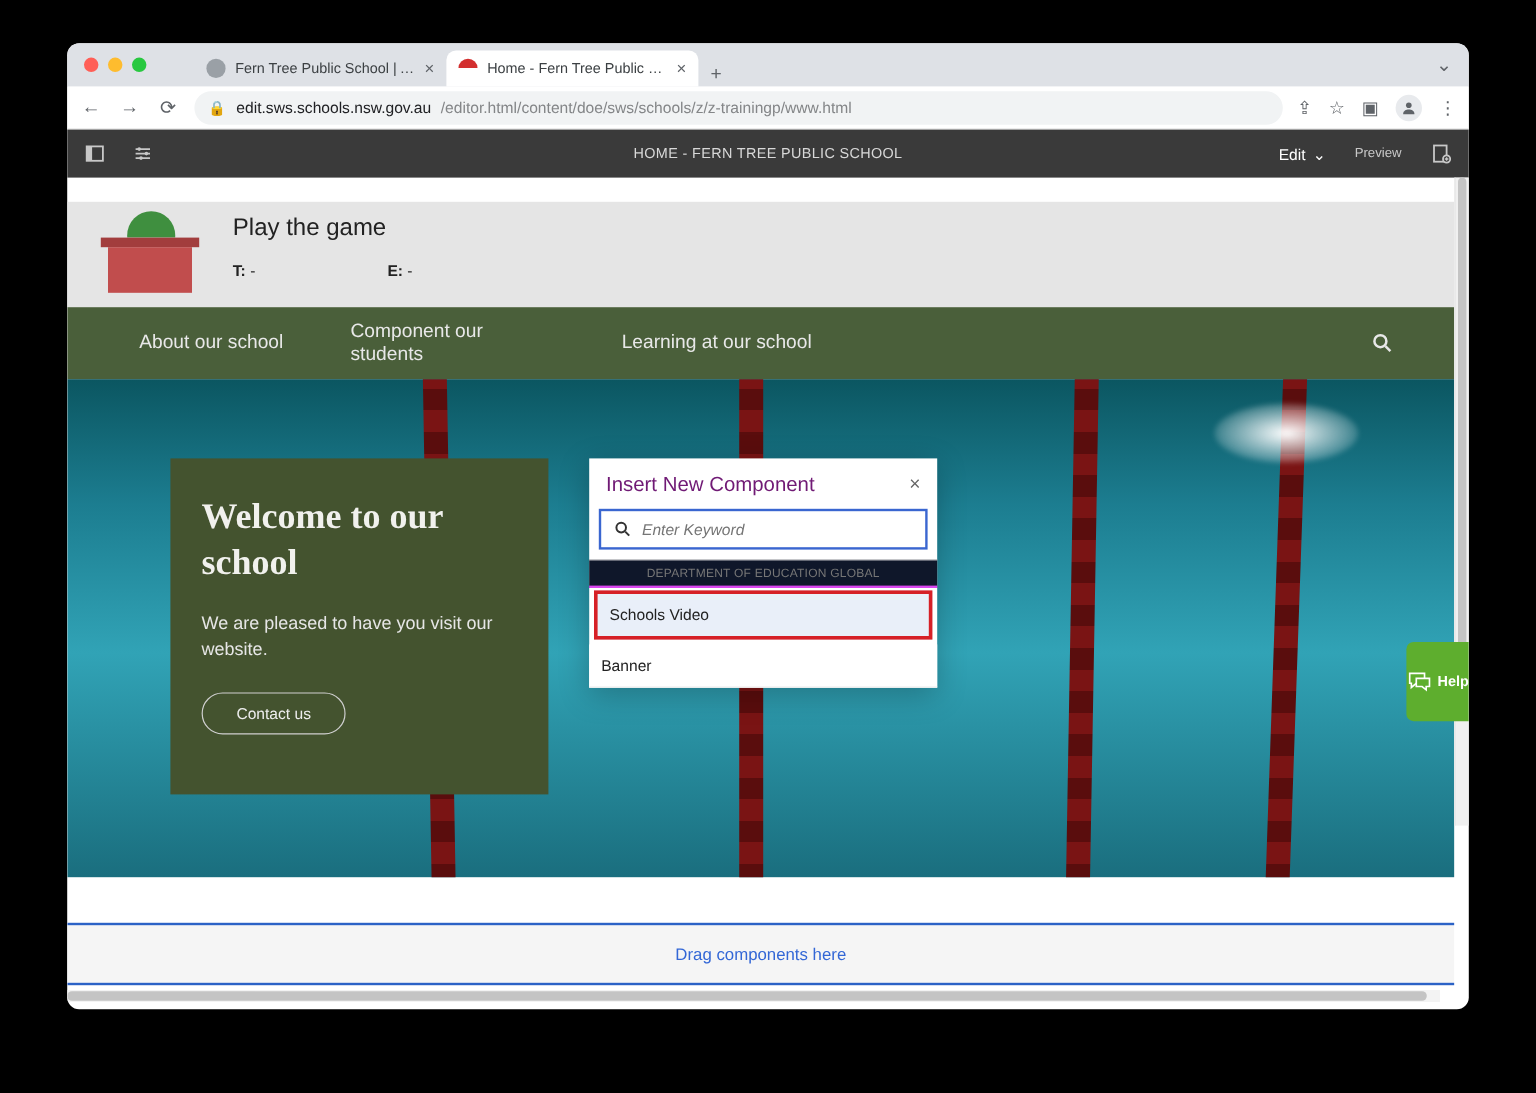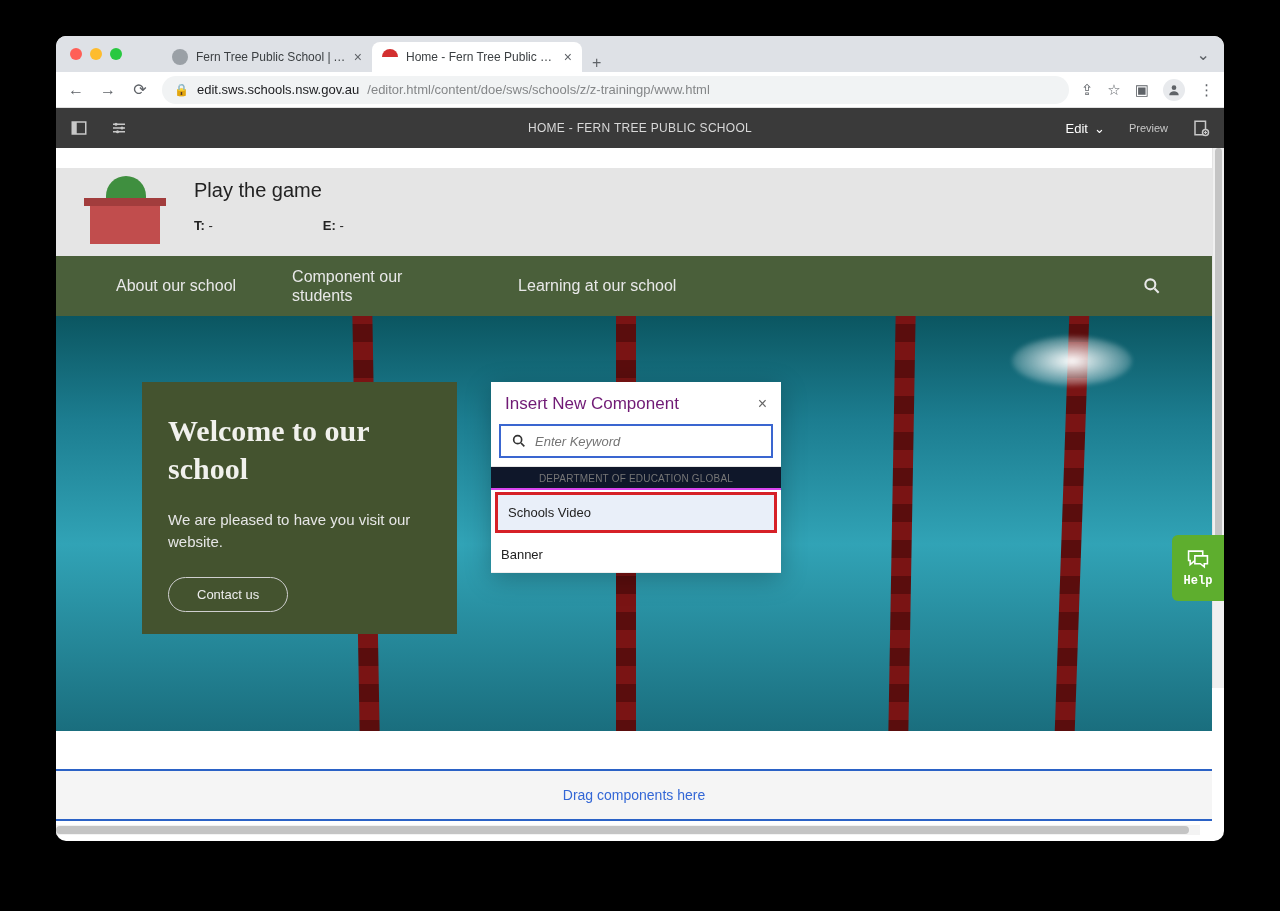--- a/index.html
+++ b/index.html
@@ -49,37 +49,37 @@
   .meta-line b { font-weight:700; }
   
   .nav { background:#4a5f3a; display:flex; align-items:center; padding:0 60px; position:relative; height:60px; }
   .nav-item { color:#e8e8e8; font-size:16px; margin-right:56px; max-width:170px; line-height:1.2; }
   .nav .search { position:absolute; right:50px; top:20px; color:#e8e8e8; }
   
   .hero { height:415px; position:relative; overflow:hidden; background:linear-gradient(180deg,#0b5661 0%,#1c7d90 25%,#31a3b6 55%,#1a6e7e 100%);}
   .lane { position:absolute; width:20px; top:-10px; bottom:-10px; background:repeating-linear-gradient(180deg,#7a1414 0 18px,#5a0d0d 18px 36px); border-radius:10px;}
   .lane.l1 { left:300px; transform:skewX(1deg);} .lane.l2 { left:560px; } .lane.l3 { right:300px; transform:skewX(-1deg);} .lane.l4 { right:130px; transform:skewX(-2deg);}
   .splash { position:absolute; right:80px; top:20px; width:120px; height:50px; background:radial-gradient(ellipse at center,#fff 0%,rgba(255,255,255,.3) 60%,transparent 80%); border-radius:50%; filter:blur(2px);}
-  .welcome-card { position:absolute; left:86px; top:66px; width:315px; height:252px; background:#44532f; padding:30px 26px; color:#eee; }
+  .welcome-card { position:absolute; left:86px; top:66px; width:315px; height:280px; background:#44532f; padding:30px 26px; color:#eee; }
   .welcome-card h1 { font-family: Georgia, 'Times New Roman', serif; font-size:30px; font-weight:700; line-height:1.25; margin-bottom:22px; color:#f1f1ed;}
   .welcome-card p { font-size:15px; line-height:1.45; margin-bottom:24px; color:#e6e6e6;}
   .welcome-card .btn { display:inline-block; border:1px solid #cfcfcf; color:#eee; padding:9px 28px; border-radius:20px; font-size:13px; }
   .dropzone { border-top:2px solid #2b62c6; border-bottom:2px solid #2b62c6; background:#f5f5f5; text-align:center; color:#3367d6; font-size:14px; padding:16px 0; margin-top:38px;}
   
   .dialog { position:absolute; left:435px; top:66px; width:290px; background:#fff; box-shadow:0 6px 24px rgba(0,0,0,.25); z-index:20;}
   .dialog-header { display:flex; align-items:center; justify-content:space-between; padding:12px 14px 10px; }
   .dialog-header h3 { font-size:17px; font-weight:400; color:#701a75; }
   .dialog-header .x { color:#666; font-size:16px; }
   .searchbox { margin:0 8px 8px; border:2px solid #3a66d0; display:flex; align-items:center; height:34px; padding:0 10px; gap:8px;}
   .searchbox input { border:none; outline:none; flex:1; font-size:13px; font-style:italic; color:#be185d; }
   .group-label { font-size:10px; color:#767676; letter-spacing:.2px; padding:6px 10px 4px; background:#0f172a; border-top:1px solid #e7e7e7; border-bottom:2px solid #d946ef;text-align:center;}
   .comp-item { padding:10px 10px; font-size:13px; color:#222; background:#fff; border-bottom:1px solid #eee;}
   .comp-item.highlight { background:#e9eff9; border:3px solid #d62027; margin:2px 4px 4px; }
   
-  .help { position:absolute; right:0; bottom:240px; width:52px; height:66px; background:#5eae2e; border-radius:6px 0 0 6px; display:flex; flex-direction:column; align-items:center; justify-content:center; gap:4px; z-index:30;font-family:Liberation Mono, monospace;}
+  .help { position:absolute; right:0; bottom:240px; width:52px; height:66px; background:#5eae2e; border-radius:6px 0 0 6px; display:flex; flex-direction:row; align-items:center; justify-content:center; gap:4px; z-index:30;}
   .help svg { width:26px; height:22px; fill:none; stroke:#fff; stroke-width:2; }
   .help span { color:#fff; font-size:12px; font-weight:700; }
   
   .hscroll { position:absolute; left:0; right:12px; bottom:0; height:10px; background:#f3f3f3;}
   .hscroll .th { position:absolute; left:0; top:1px; height:8px; width:99%; background:#c4c4c4; border-radius:4px;}
 </style>
 </head>
 <body>
 
 <div class="browser-window">

